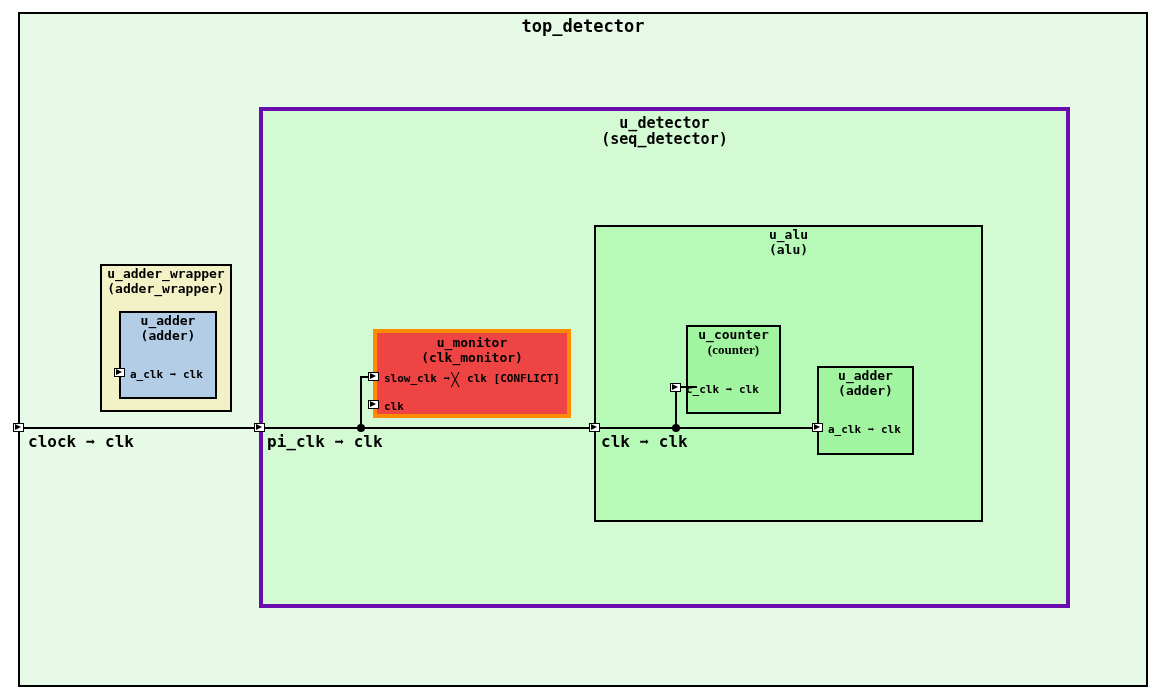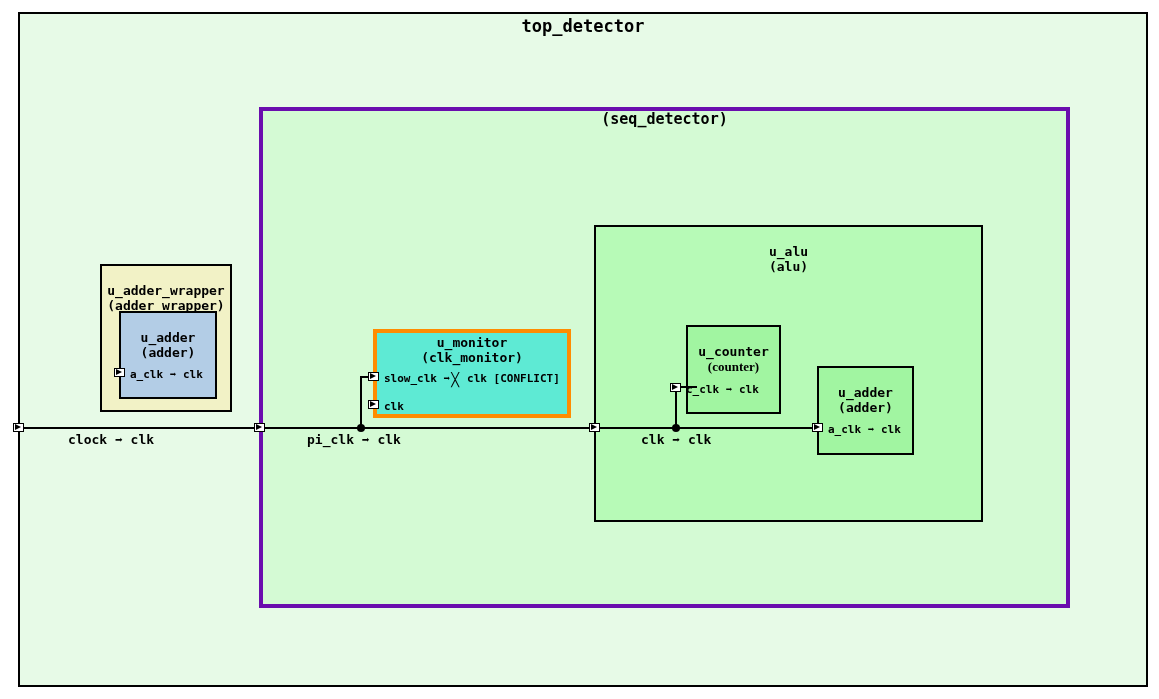--- a/index.html
+++ b/index.html
@@ -4,37 +4,37 @@
 <style>
   html,body{margin:0;padding:0;background:#ffffff;}
   #stage{
     position:relative;width:1159px;height:699px;background:#ffffff;overflow:hidden;
     font-family:"DejaVu Sans Mono","Liberation Mono",monospace;color:#000;
   }
   .box{position:absolute;box-sizing:border-box;}
   .mtitle{width:100%;text-align:center;font-weight:bold;}
   .t17{font-size:17px;line-height:19px;padding-top:3px;}
   .t15{font-size:15px;line-height:16px;padding-top:4px;}
-  .t13{font-size:13px;line-height:15px;padding-top:17px;}
+  .t13{font-size:13px;line-height:15px;padding-top:0;}
 
   #box-top{left:18px;top:12px;width:1130px;height:675px;border:2px solid #000;background:#e7fae7;}
   #box-detector{left:259px;top:107px;width:811px;height:501px;border:4px solid #6a0dad;background:#d4fad4;}
   #box-wrapper{left:100px;top:264px;width:132px;height:148px;border:2px solid #000;background:#f2f2c6;}
   #box-wrapper-adder{left:119px;top:311px;width:98px;height:88px;border:2px solid #000;background:#b3cde6;}
   #box-alu{left:594px;top:225px;width:389px;height:297px;border:2px solid #000;background:#b7fab7;}
   #box-counter{left:686px;top:325px;width:95px;height:89px;border:2px solid #000;background:#a1f5a1;}
   #box-alu-adder{left:817px;top:366px;width:97px;height:89px;border:2px solid #000;background:#a1f5a1;}
-  #box-monitor{left:373px;top:329px;width:198px;height:89px;border:4px solid #ff8c00;background:#5eead4;}
+  #box-monitor{left:373px;top:329px;width:198px;height:89px;border:4px solid #ff8c00;background:#ef4444;}
 
   .wire{position:absolute;background:#000;}
   .dot{position:absolute;width:8px;height:8px;border-radius:50%;background:#000;}
 
   .portrow{position:absolute;display:flex;gap:5px;height:11px;
            font-size:11px;font-weight:bold;white-space:nowrap;}
-  .plabel{position:absolute;font-size:13px;font-weight:bold;white-space:nowrap;margin-left:40px;}
+  .plabel{position:absolute;font-size:16px;font-weight:bold;white-space:nowrap;}
   .pglyph{display:inline-block;position:relative;flex:none;width:11px;height:9px;
           background:#fff;border:1px solid #000;box-sizing:border-box;}
   .pglyph::after{content:"";position:absolute;left:1px;top:0px;width:0;height:0;
           border-top:3.5px solid transparent;border-bottom:3.5px solid transparent;
           border-left:6px solid #000;}
   .pgabs{position:absolute;width:11px;height:9px;background:#fff;border:1px solid #000;box-sizing:border-box;}
   .pgabs::after{content:"";position:absolute;left:1px;top:0px;width:0;height:0;
           border-top:3.5px solid transparent;border-bottom:3.5px solid transparent;
           border-left:6px solid #000;}
   .cmark{margin-left:-4px;margin-right:3px;font-size:13px;font-weight:normal;}
@@ -42,20 +42,21 @@
 </head>
 <body>
 
 <div id="stage">
 
   <div class="box" id="box-top">
     <div class="mtitle t17">top_detector</div>
   </div>
 
   <div class="box" id="box-detector">
+    <div class="mtitle t15">u_detector</div>
     <div class="mtitle t15" style="padding-top:0;">(seq_detector)</div>
   </div>
 
   <div class="box" id="box-wrapper">
     <div class="mtitle t13">u_adder_wrapper</div>
     <div class="mtitle t13" style="padding-top:0;">(adder_wrapper)</div>
   </div>
 
   <div class="box" id="box-wrapper-adder">
     <div class="mtitle t13">u_adder</div>

